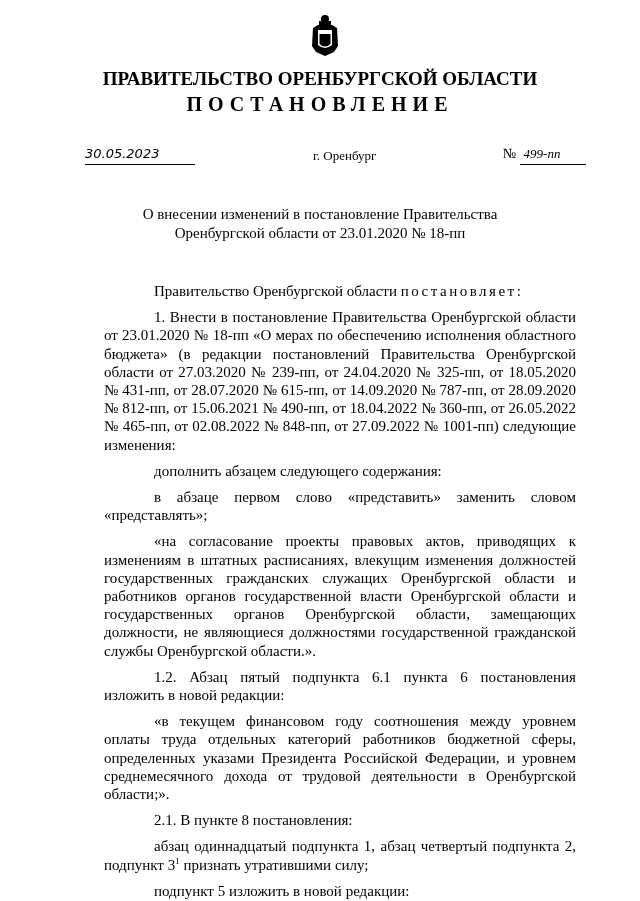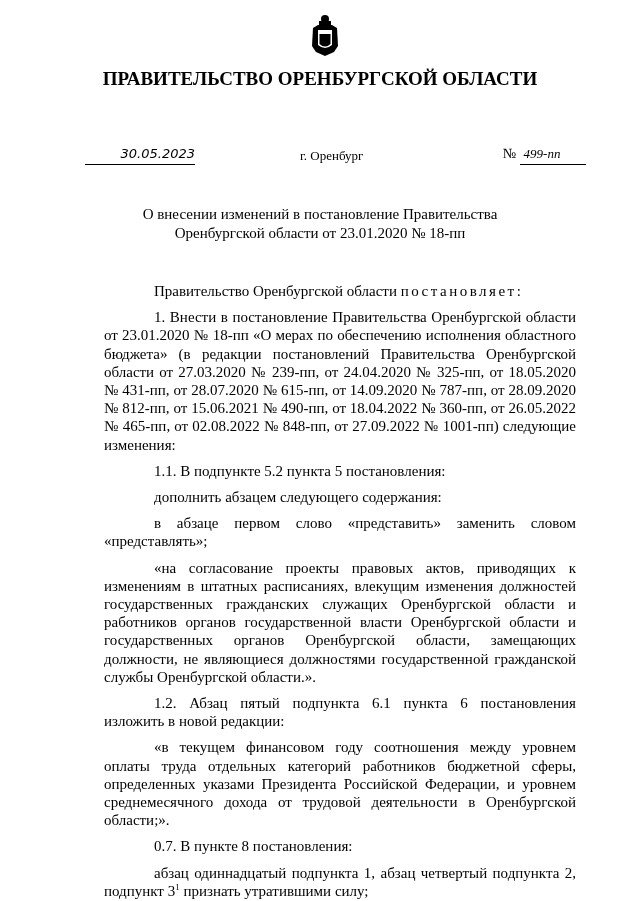--- a/index.html
+++ b/index.html
@@ -5,22 +5,22 @@
     html, body { margin: 0; padding: 0; background: #ffffff; }
     body { width: 640px; height: 901px; position: relative; overflow: hidden; color: #000; font-family: "Liberation Serif", "DejaVu Serif", serif; }
     .page { position: absolute; left: 0; top: 0; width: 640px; height: 741px; }
 
     .emblem { position: absolute; left: 310px; top: 14px; width: 30px; height: 44px; }
 
     .org-title { position: absolute; left: 0; right: 0; top: 68px; text-align: center; font-weight: bold; font-size: 19px; letter-spacing: 0px; }
     .doc-type { position: absolute; left: 0; right: 0; top: 93px; text-align: center; font-weight: bold; font-size: 20px; letter-spacing: 6px; }
 
     .meta-row { position: absolute; top: 146px; left: 0; width: 640px; height: 24px; font-size: 13px; }
-    .date-field { position: absolute; left: 85px; top: 0; width: 110px; border-bottom: 1px solid #000; text-align: right; font-family: "DejaVu Sans", sans-serif; font-style: italic; font-size: 13px; height: 18px; line-height: 16px; }
-    .city { position: absolute; left: 300px; top: 2px; font-size: 13px; }
+    .date-field { position: absolute; left: 85px; top: 0; width: 110px; border-bottom: 1px solid #000; text-align: left; font-family: "DejaVu Sans", sans-serif; font-style: italic; font-size: 13px; height: 18px; line-height: 16px; }
+    .city { position: absolute; left: 313px; top: 2px; font-size: 13px; }
     .num-wrap { position: absolute; left: 503px; top: 0; }
     .num-sign { font-size: 14px; }
     .num-field { display: inline-block; width: 62px; border-bottom: 1px solid #000; font-family: Liberation Serif, serif; font-style: italic; font-size: 13px; text-align: left; padding-left: 4px; height: 18px; line-height: 16px; }
 
     .subject { position: absolute; top: 205px; left: 0; right: 0; text-align: center; font-size: 15px; line-height: 19px; }
 
     .body { position: absolute; top: 274px; left: 96px; width: 488px; font-size: 15px; line-height: 18.2px; text-align: justify; }
     .body p { margin: 8px; }
     .body .ind { text-indent: 50px; }
     .body .sp { letter-spacing: 2.5px; }
@@ -33,42 +33,42 @@
 
   <svg class="emblem" viewBox="0 0 30 44">
     <circle cx="15" cy="5" r="4" fill="#000"></circle>
     <rect x="9" y="7" width="12" height="4" fill="#000"></rect>
     <path d="M3 14 L8 11 L22 11 L27 14 L28 32 L24 38 L15 42 L6 38 L2 32 Z" fill="#000"></path>
     <path d="M8 16 L22 16 L22 31 Q15 37 8 31 Z" fill="#fff"></path>
     <path d="M9.5 20 L20.5 20 L20.5 30 Q15 35 9.5 30 Z" fill="#000"></path>
   </svg>
 
   <div class="org-title">ПРАВИТЕЛЬСТВО ОРЕНБУРГСКОЙ ОБЛАСТИ</div>
+  <div class="doc-type">ПОСТАНОВЛЕНИЕ</div>
 
   <div class="meta-row">
     <div class="date-field">30.05.2023</div>
     <div class="city">г. Оренбург</div>
     <div class="num-wrap">
       <span class="num-sign">№</span>
       <span class="num-field">499-пп</span>
     </div>
   </div>
 
   <div class="subject">
     <div>О внесении изменений в постановление Правительства</div>
     <div>Оренбургской области от 23.01.2020 № 18-пп</div>
   </div>
 
   <div class="body">
     <p class="ind"><span>Правительство Оренбургской области </span><span class="sp">постановляет</span><span>:</span></p>
     <p class="ind">1. Внести в постановление Правительства Оренбургской области от 23.01.2020 № 18-пп «О мерах по обеспечению исполнения областного бюджета» (в редакции постановлений Правительства Оренбургской области от 27.03.2020 № 239-пп, от 24.04.2020 № 325-пп, от 18.05.2020 № 431-пп, от 28.07.2020 № 615-пп, от 14.09.2020 № 787-пп, от 28.09.2020 № 812-пп, от 15.06.2021 № 490-пп, от 18.04.2022 № 360-пп, от 26.05.2022 № 465-пп, от 02.08.2022 № 848-пп, от 27.09.2022 № 1001-пп) следующие изменения:</p>
-    <p class="ind">1.1. В подпункте 5.2 пункта 5 постановления:</p>
     <p class="ind">дополнить абзацем следующего содержания:</p>
     <p class="ind">в абзаце первом слово «представить» заменить словом «представлять»;</p>
     <p class="ind">«на согласование проекты правовых актов, приводящих к изменениям в штатных расписаниях, влекущим изменения должностей государственных гражданских служащих Оренбургской области и работников органов государственной власти Оренбургской области и государственных органов Оренбургской области, замещающих должности, не являющиеся должностями государственной гражданской службы Оренбургской области.».</p>
     <p class="ind">1.2. Абзац пятый подпункта 6.1 пункта 6 постановления изложить в новой редакции:</p>
     <p class="ind">«в текущем финансовом году соотношения между уровнем оплаты труда отдельных категорий работников бюджетной сферы, определенных указами Президента Российской Федерации, и уровнем среднемесячного дохода от трудовой деятельности в Оренбургской области;».</p>
-    <p class="ind">0.7. В пункте 8 постановления:</p>
+    <p class="ind">2.1. В пункте 8 постановления:</p>
     <p class="ind"><span>абзац одиннадцатый подпункта 1, абзац четвертый подпункта 2, подпункт 3</span><sup>1</sup><span> признать утратившими силу;</span></p>
     <p class="ind">подпункт 5 изложить в новой редакции:</p>
   </div>
 
 </div>
 
 </body></html>

